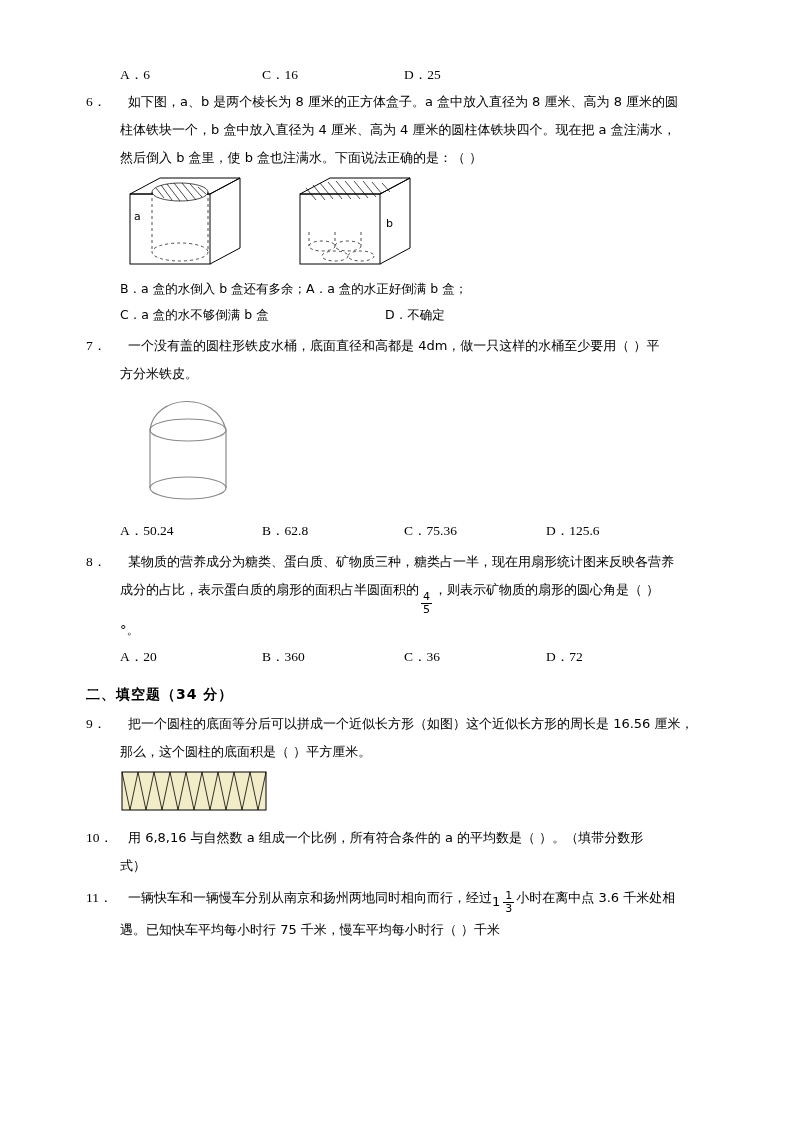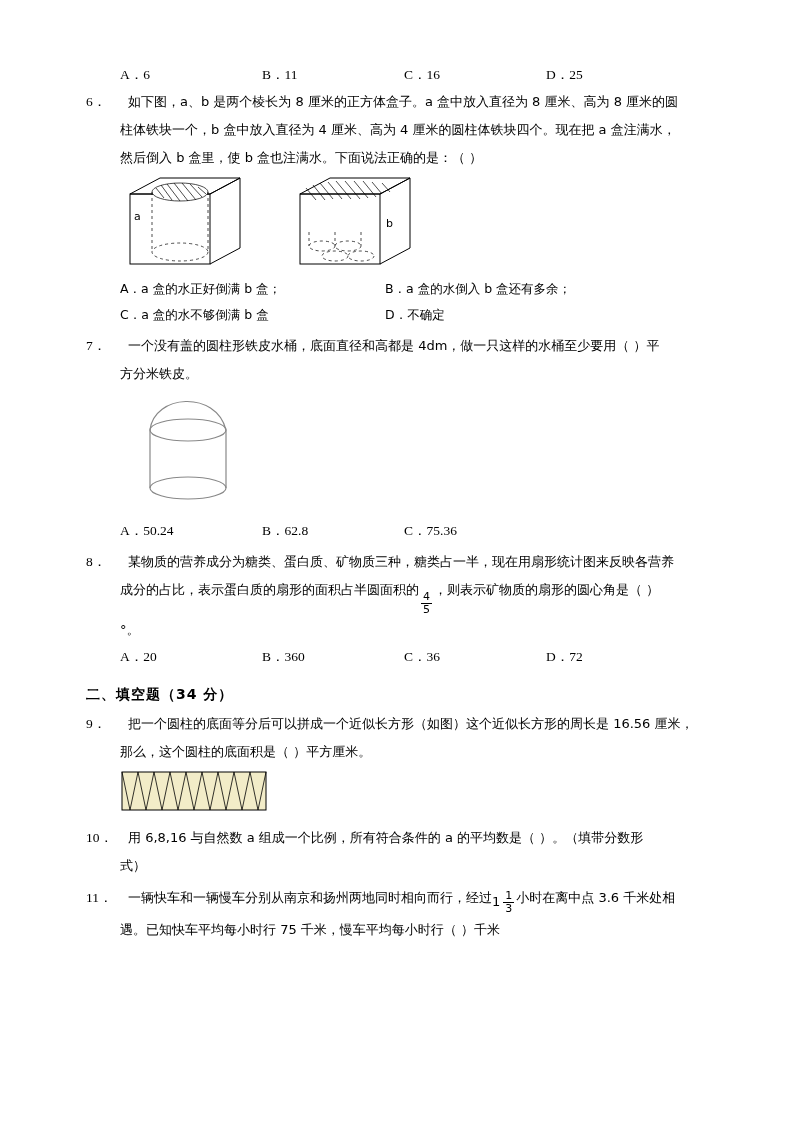--- a/index.html
+++ b/index.html
@@ -123,21 +123,20 @@
   .fig-q9 { height: 52px; position: relative; margin-top: 2px;}
 </style>
 </head>
 <body>
 
 <div class="page">
   <div class="content">
 
     <div class="opts four">
       <span class="opt">A．6</span>
-      <span class="opt">B．11</span>
       <span class="opt">C．16</span>
       <span class="opt">D．25</span>
     </div>
 
     <div class="q-block">
       <div class="q-line">
         <span class="q-num">6．</span>
         <span class="q-body cn">如下图，a、b 是两个棱长为 8 厘米的正方体盒子。a 盒中放入直径为 8 厘米、高为 8 厘米的圆</span>
       </div>
       <div class="indent">柱体铁块一个，b 盒中放入直径为 4 厘米、高为 4 厘米的圆柱体铁块四个。现在把 a 盒注满水，</div>
@@ -197,22 +196,22 @@
               <line x1="189" y1="60" x2="189" y2="74"></line>
               <line x1="215" y1="60" x2="215" y2="74"></line>
               <line x1="241" y1="60" x2="241" y2="74"></line>
             </g>
           </g>
           <text x="266" y="55" font-family="DejaVu Sans, sans-serif" font-size="11">b</text>
         </svg>
       </div>
 
       <div class="opts-cn">
+        <span class="opt">B．a 盒的水倒入 b 盒还有多余；</span>
         <span class="opt half-a">A．a 盒的水正好倒满 b 盒；</span>
-        <span class="opt">B．a 盒的水倒入 b 盒还有多余；</span>
       </div>
       <div class="opts-cn">
         <span class="opt half-a">C．a 盒的水不够倒满 b 盒</span>
         <span class="opt">D．不确定</span>
       </div>
     </div>
 
     <div class="q-block">
       <div class="q-line">
         <span class="q-num">7．</span>
@@ -229,20 +228,21 @@
             <ellipse cx="68" cy="100" rx="38" ry="11"></ellipse>
             <path d="M30 42 C 34 6, 96 2, 106 42"></path>
           </g>
         </svg>
       </div>
 
       <div class="opts four">
         <span class="opt">A．50.24</span>
         <span class="opt">B．62.8</span>
         <span class="opt">C．75.36</span>
+        <span class="opt">D．125.6</span>
       </div>
     </div>
 
     <div class="q-block">
       <div class="q-line">
         <span class="q-num">8．</span>
         <span class="q-body cn">某物质的营养成分为糖类、蛋白质、矿物质三种，糖类占一半，现在用扇形统计图来反映各营养</span>
       </div>
       <div class="indent">
         <span>成分的占比，表示蛋白质的扇形的面积占半圆面积的</span><span class="frac">

